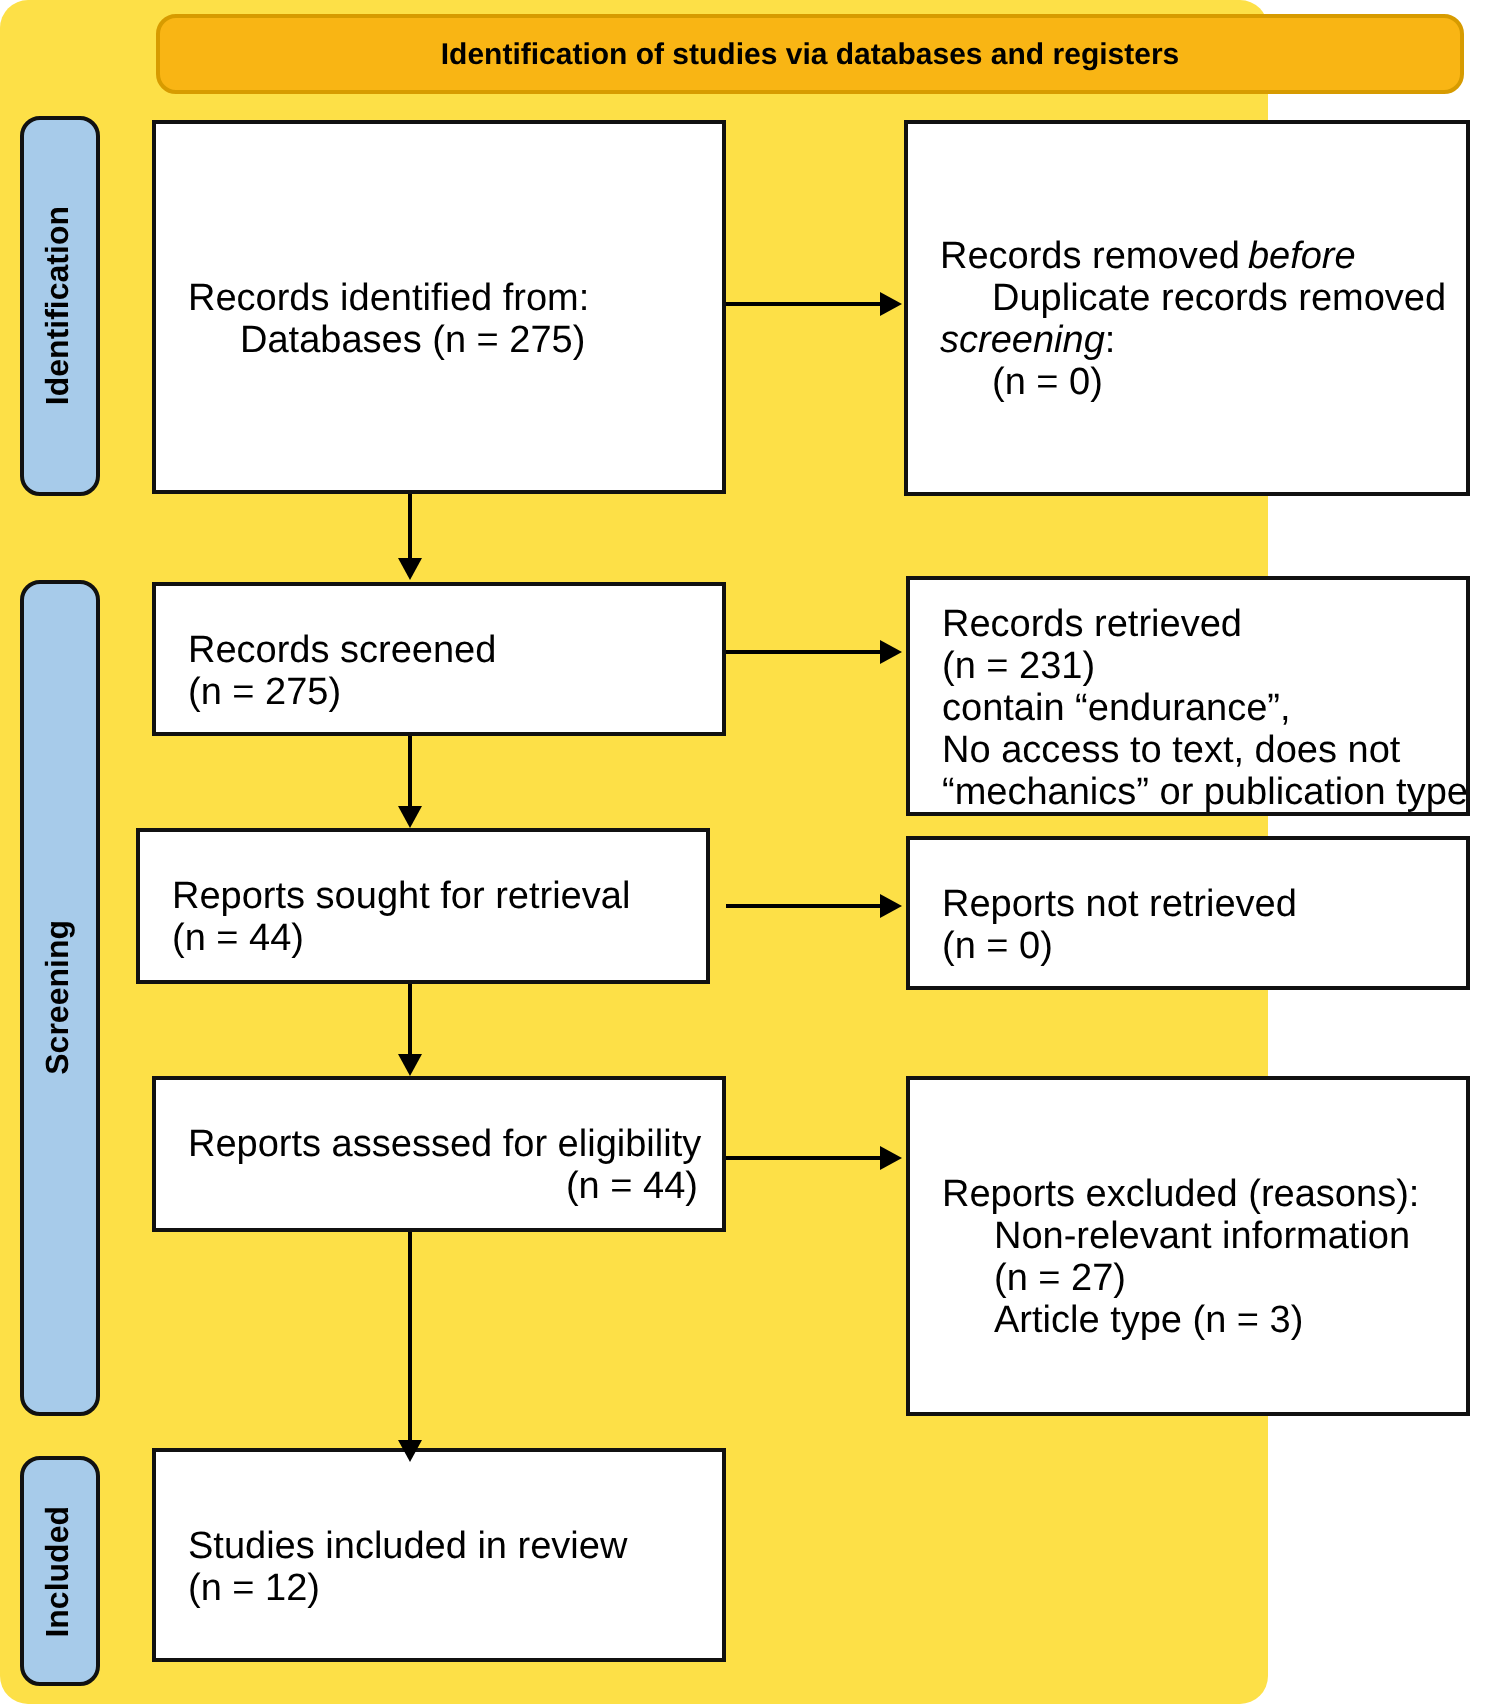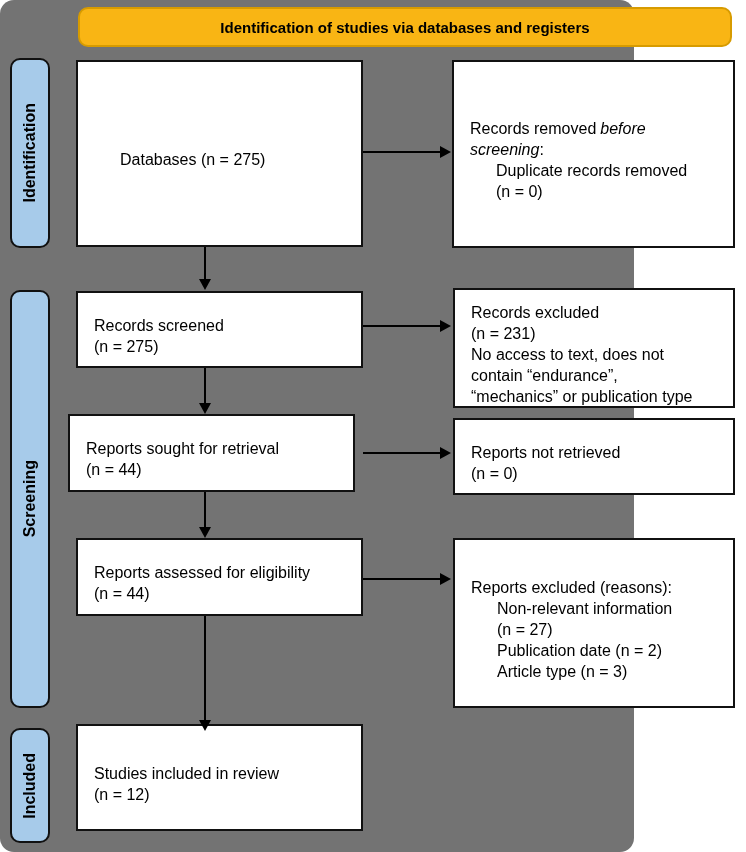--- a/index.html
+++ b/index.html
@@ -1,17 +1,17 @@
 <!DOCTYPE html>
 <html><head>
 <meta charset="utf-8">
 <style>
   html,body { margin:0; padding:0; background:#ffffff; }
   .canvas {
-    position:relative; width:634px; height:852px; background:#737373;
+    position:relative; width:634px; height:852px; background:#fde047;
     font-family:"Liberation Sans", sans-serif; color:#000;border-radius:14px;
   }
   
   .banner {
     position:absolute; left:78px; top:7px; width:654px; height:40px;
     background:#F9B514; border:2px solid #D79B00; border-radius:10px;
     box-sizing:border-box; display:flex; align-items:center; justify-content:center;
     font-weight:bold; font-size:15px;
   }
   
@@ -24,33 +24,33 @@
     writing-mode:vertical-rl; transform:rotate(180deg);
     font-weight:bold; font-size:16px; white-space:nowrap;
   }
   .stage-identification { top:58px; height:190px; }
   .stage-screening      { top:290px; height:418px; }
   .stage-included       { top:728px; height:115px; }
   
   .box {
     position:absolute; background:#fff; border:2px solid #111; box-sizing:border-box;
     display:flex; flex-direction:column; justify-content:center;
-    padding:12px 12px 0 16px; font-size:16px; line-height:21px;
+    padding:12px 12px 0 16px; font-size:19px; line-height:21px;
   }
   .line { white-space:nowrap; }
   .flexline { display:flex; gap:4px; }
   .ind { padding-left:26px; }
   .it { font-style:italic;text-align:center; }
   .b-identified       { left:76px;  top:60px;  width:287px; height:187px; }
   .b-removed          { left:452px; top:60px;  width:283px; height:188px; }
   .b-screened         { left:76px;  top:291px; width:287px; height:77px; }
   .b-excluded         { left:453px; top:288px; width:282px; height:120px; }
   .b-sought           { left:68px;  top:414px; width:287px; height:78px; }
   .b-notretrieved     { left:453px; top:418px; width:282px; height:77px; }
-  .b-assessed         { left:76px;  top:538px; width:287px; height:78px; }
+  .b-assessed         { left:76px;  top:538px; width:287px; height:78px;text-align:right; }
   .b-reportsexcluded  { left:453px; top:538px; width:282px; height:170px;justify-content:center; }
   .b-included         { left:76px;  top:724px; width:287px; height:107px; }
   
   .arr-h { position:absolute; height:2px; background:#000; }
   .arr-h::after {
     content:""; position:absolute; right:-11px; top:-5px;
     border-top:6px solid transparent; border-bottom:6px solid transparent;
     border-left:11px solid #000;
   }
   .arr-v { position:absolute; width:2px; background:#000; }
@@ -81,45 +81,46 @@
     <span>Identification</span>
   </div>
   <div class="stage stage-screening">
     <span>Screening</span>
   </div>
   <div class="stage stage-included">
     <span>Included</span>
   </div>
 
   <div class="box b-identified">
+    <div class="line">Records identified from:</div>
     <div class="line ind">Databases (n = 275)</div>
   </div>
 
   <div class="box b-removed">
     <div class="line flexline">
       <span>Records removed</span>
       <span class="it">before</span>
     </div>
+    <div class="line ind">Duplicate records removed</div>
     <div class="line">
       <span class="it">screening</span><span>:</span>
     </div>
-    <div class="line ind">Duplicate records removed</div>
     <div class="line ind">(n = 0)</div>
   </div>
 
   <div class="box b-screened">
     <div class="line">Records screened</div>
     <div class="line">(n = 275)</div>
   </div>
 
   <div class="box b-excluded">
-    <div class="line">Records excluded</div>
+    <div class="line">Records retrieved</div>
     <div class="line">(n = 231)</div>
+    <div class="line">contain “endurance”,</div>
     <div class="line">No access to text, does not</div>
-    <div class="line">contain “endurance”,</div>
     <div class="line">“mechanics” or publication type</div>
   </div>
 
   <div class="box b-sought">
     <div class="line">Reports sought for retrieval</div>
     <div class="line">(n = 44)</div>
   </div>
 
   <div class="box b-notretrieved">
     <div class="line">Reports not retrieved</div>
@@ -128,21 +129,20 @@
 
   <div class="box b-assessed">
     <div class="line">Reports assessed for eligibility</div>
     <div class="line">(n = 44)</div>
   </div>
 
   <div class="box b-reportsexcluded">
     <div class="line">Reports excluded (reasons):</div>
     <div class="line ind">Non-relevant information</div>
     <div class="line ind">(n = 27)</div>
-    <div class="line ind">Publication date (n = 2)</div>
     <div class="line ind">Article type (n = 3)</div>
   </div>
 
   <div class="box b-included">
     <div class="line">Studies included in review</div>
     <div class="line">(n = 12)</div>
   </div>
 
   <div class="arr-h ah1"></div>
   <div class="arr-h ah2"></div>

